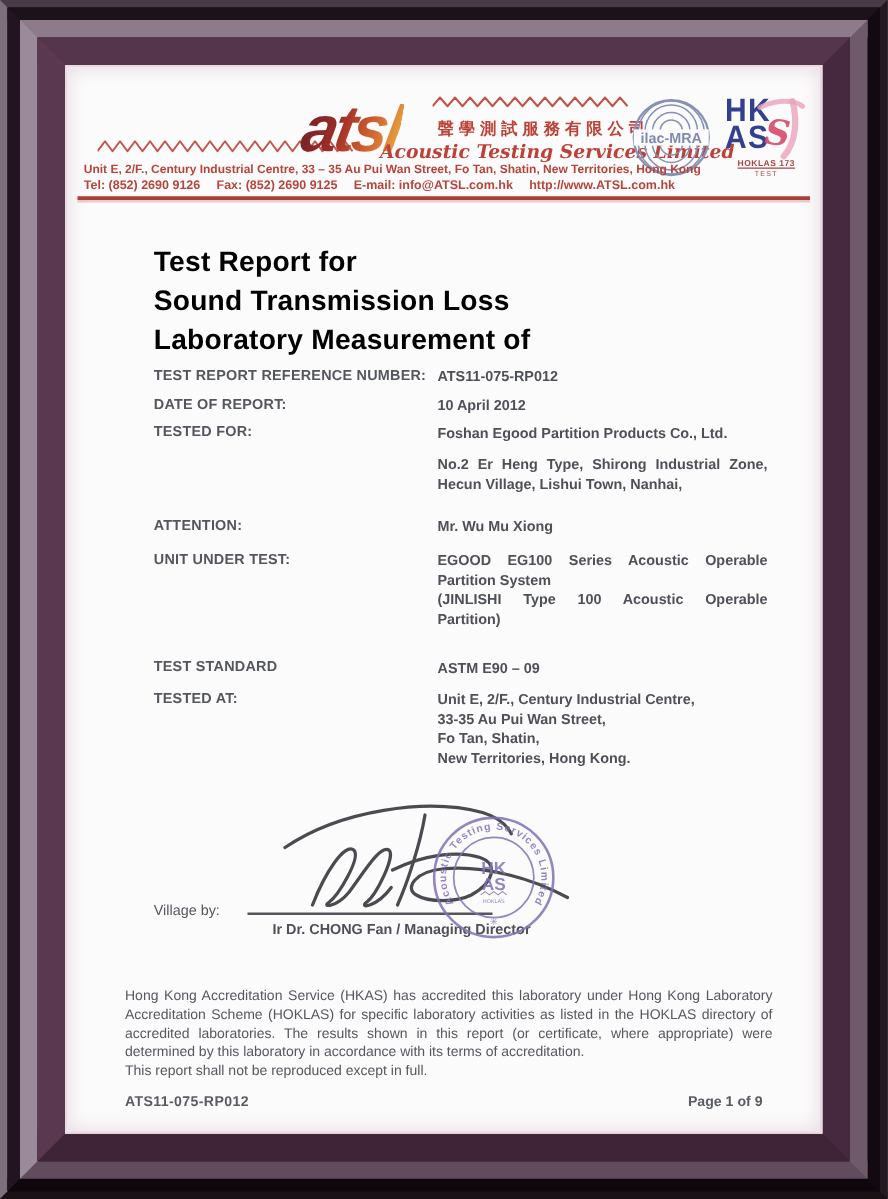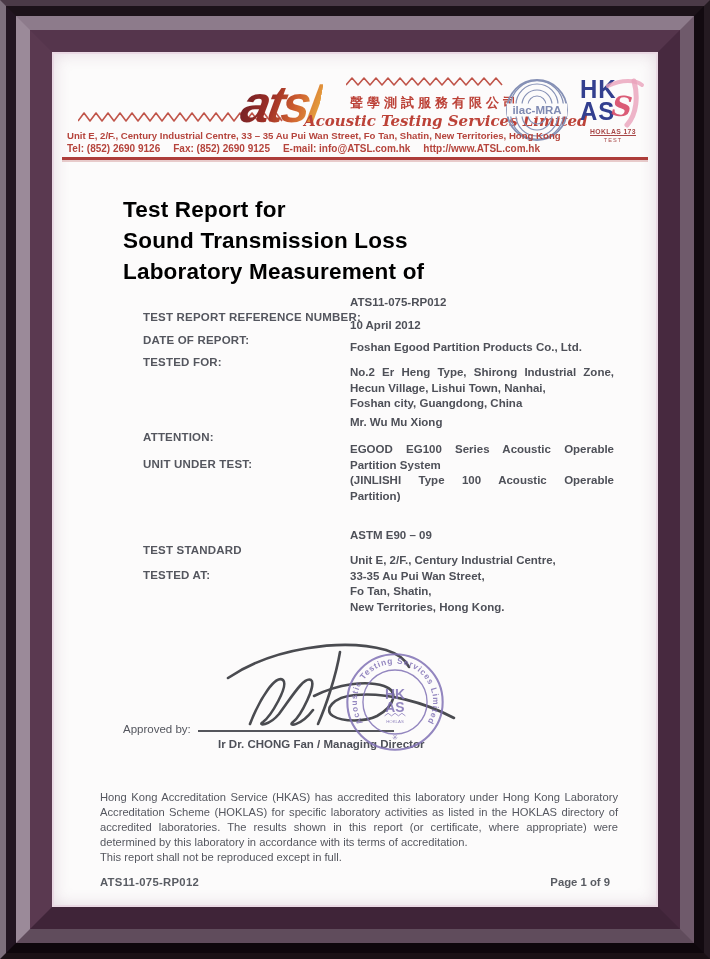--- a/index.html
+++ b/index.html
@@ -45,22 +45,22 @@
       font-size:28px;color:#d84a68;transform:rotate(6deg);opacity:.9;}
   .hk-cap1{left:0;top:50px;width:70px;text-align:center;font-size:6.8px;font-weight:bold;
       color:#a84747;text-decoration:underline;letter-spacing:.4px;}
   .hk-cap2{left:0;top:59px;width:70px;text-align:center;font-size:5.6px;color:#a84747;letter-spacing:1px;}
   
   .title{left:69px;top:140px;font-weight:bold;font-size:22.5px;line-height:31px;
       color:#000000;letter-spacing:.2px;}
   .title div{position:static;}
   
   .frow{left:69px;width:500px;}
-  .flabel{position:absolute;left:0;top:16px;width:227px;font-weight:bold;font-size:11.5px;
-      color:#54565e;letter-spacing:.2px;margin-left:20px;}
+  .flabel{position:absolute;left:0;top:0;width:227px;font-weight:bold;font-size:11.5px;
+      color:#54565e;letter-spacing:.2px;}
   .fvalue{position:absolute;left:227px;top:0;width:264px;font-weight:bold;font-size:11.5px;
       line-height:15.5px;color:#4e5058;}
   .fvalue div{position:static;}
   .jline{text-align:justify;text-align-last:justify;}
   
   .approved{left:69px;top:669px;font-size:11.5px;color:#54565e;}
   .sig{left:160px;top:582px;}
   .sigline{left:144px;top:676px;width:196px;height:0;border-top:2px solid #55565c;}
   .names{left:144px;top:683px;font-weight:bold;font-size:11.5px;line-height:15px;color:#4e5058;}
   .names div{position:static;padding-left:20px;}
@@ -148,21 +148,20 @@
                 <div class="flabel">TESTED FOR:</div>
                 <div class="fvalue">
                   <div>Foshan Egood Partition Products Co., Ltd.</div>
                 </div>
               </div>
               <div class="frow" style="top: 311px;">
                 <div class="flabel"></div>
                 <div class="fvalue">
                   <div class="jline">No.2 Er Heng Type, Shirong Industrial Zone,</div>
                   <div>Hecun Village, Lishui Town, Nanhai,</div>
-                  <div>Foshan city, Guangdong, China</div>
                 </div>
               </div>
               <div class="frow" style="top: 361px;">
                 <div class="flabel">ATTENTION:</div>
                 <div class="fvalue">
                   <div>Mr. Wu Mu Xiong</div>
                 </div>
               </div>
               <div class="frow" style="top: 388px;">
                 <div class="flabel">UNIT UNDER TEST:</div>
@@ -183,21 +182,21 @@
                 <div class="flabel">TESTED AT:</div>
                 <div class="fvalue">
                   <div>Unit E, 2/F., Century Industrial Centre,</div>
                   <div>33-35 Au Pui Wan Street,</div>
                   <div>Fo Tan, Shatin,</div>
                   <div>New Territories, Hong Kong.</div>
                 </div>
               </div>
             </div>
 
-      <div class="approved">Approved by:</div>
+      <div class="approved">Village by:</div>
       <svg class="sig" width="250" height="104" viewBox="0 0 250 104">
         <g fill="none" stroke="#4a4b50" stroke-width="2.6" stroke-linecap="round">
           <path d="M14 42 C58 12 128 2 172 14 C185 18 192 25 195 31"></path>
           <path d="M36 88 C46 62 62 38 69 44 C75 50 57 80 49 86 C43 90 55 90 65 78 C77 62 90 40 97 44 C103 48 87 80 79 86 C73 91 87 90 99 74"></path>
           <path d="M126 16 C122 40 112 70 104 88"></path>
           <path d="M100 60 C124 48 152 44 170 50 C185 55 181 70 163 80 C151 86 129 86 119 80 C109 74 119 61 141 59 C172 56 210 66 240 82"></path>
         </g>
       </svg>
       <div class="sigline"></div>
       <div class="names">

